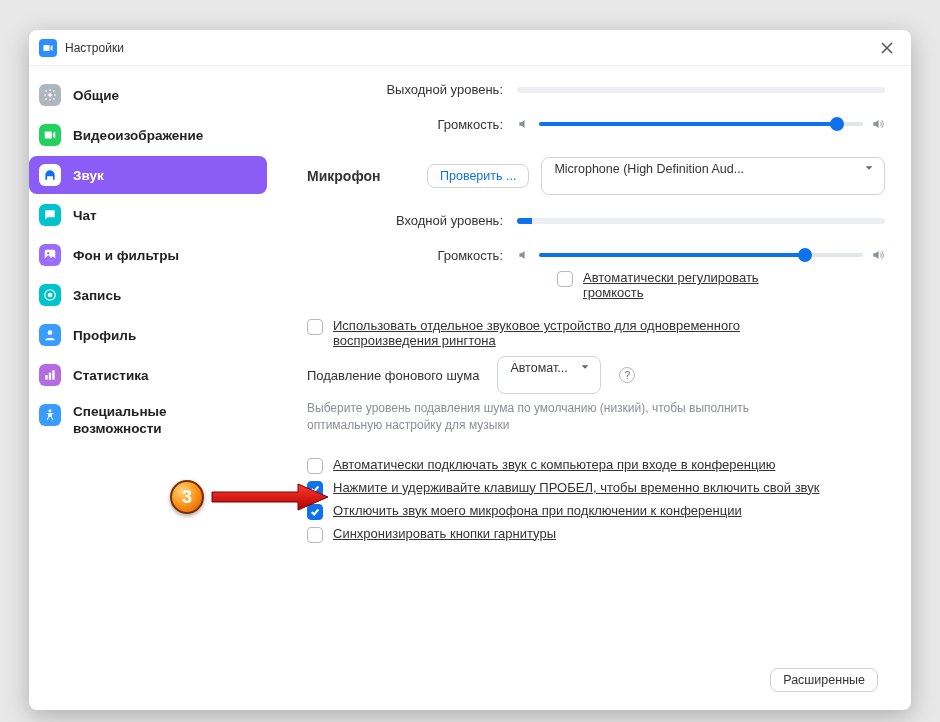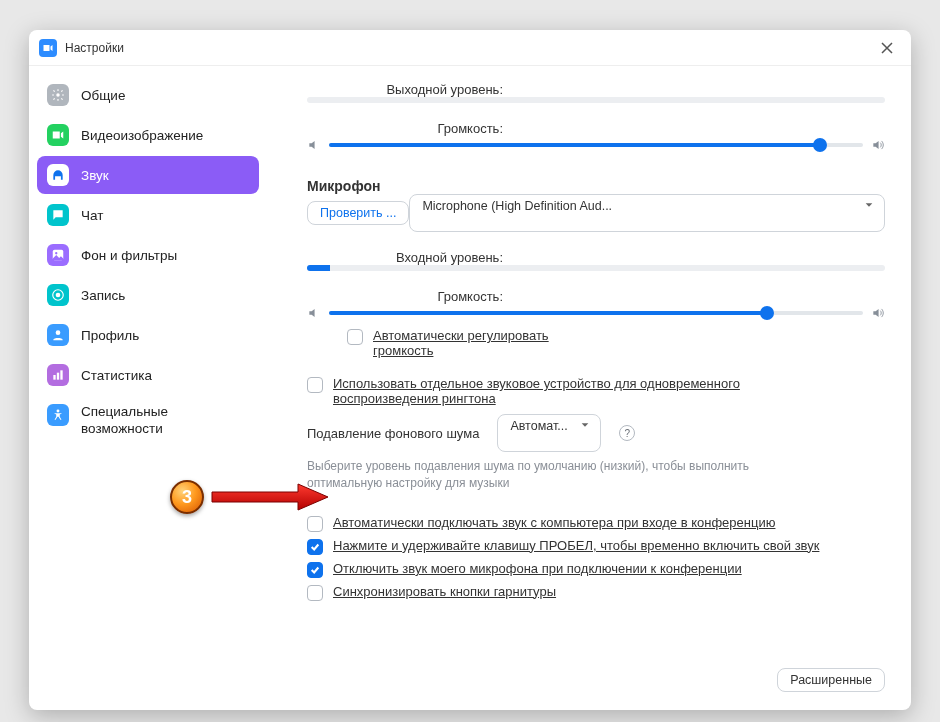--- a/index.html
+++ b/index.html
@@ -11,21 +11,21 @@
   }
   .titlebar {
     height: 36px; display: flex; align-items: center; padding: 0 10px; border-bottom: 1px solid #eee;
   }
   .titlebar .app-icon { width: 18px; height: 18px; background: #2d8cff; border-radius: 4px; display:flex; align-items:center; justify-content:center; margin-right:8px;}
   .titlebar .app-icon svg { width:12px; height:12px; fill:#fff;}
   .titlebar .title { font-size: 12px; color:#333; }
   .titlebar .close { margin-left:auto; width:28px; height:28px; display:flex; align-items:center; justify-content:center; cursor:pointer;}
   .titlebar .close svg { width:12px; height:12px; stroke:#555; stroke-width:1.5;}
   .body { flex:1; display:flex; overflow:hidden; }
-  .sidebar { width: 238px; padding: 10px 8px; overflow-y:auto;}
+  .sidebar { width: 238px; padding: 10px 0; overflow-y:auto;font-weight:bold;}
   .side-item {
     display:flex; align-items:center; gap:12px; padding:8px 10px; border-radius:8px; cursor:pointer;
     font-size:13.5px; color:#222; margin-bottom:2px;
   }
   .side-item.multi { align-items:flex-start; }
   .side-item.active { background:#8b5cf6; color:#fff;}
   .side-ico { width:22px; height:22px; border-radius:6px; display:flex; align-items:center; justify-content:center; flex:0 0 22px;}
   .side-ico svg { width:14px; height:14px; fill:#fff; }
   .ico-general { background:#b0b6bd;}
   .ico-video   { background:#23d160;}
@@ -33,21 +33,21 @@
   .side-item.active .ico-audio svg { fill:#0e72ed;}
   .ico-share   { background:#23d160;}
   .ico-chat    { background:#00c4cc;}
   .ico-bg      { background:#9b6dff;}
   .ico-record  { background:#00c4cc;}
   .ico-profile { background:#3a9cff;}
   .ico-stats   { background:#b36de0;}
   .ico-keys    { background:#7856ff;}
   .ico-access  { background:#3a9cff;}
   .content { flex:1; padding: 16px 26px 16px 40px; overflow:auto; font-size:13px; color:#333; position:relative;}
-  .row { display:flex; margin-bottom:18px;flex-direction:column; }
+  .row { display:flex; align-items:center; margin-bottom:18px; }
   .lbl-col { width:210px; text-align:right; padding-right:14px; font-size:13px; color:#333;}
   .ctrl-col { flex:1; display:flex; align-items:center; gap:8px;}
   .section-h { font-weight:600; font-size:14px; }
   .meter {
     flex:1; height:6px; background:#eceef1; border-radius:3px; position:relative; overflow:hidden;
   }
   .meter .fill { position:absolute; left:0; top:0; bottom:0; background:#0e72ed; }
   .slider {
     flex:1; height:18px; position:relative;
   }
@@ -69,21 +69,21 @@
   .chk-row { display:flex; align-items:flex-start; gap:10px; margin:6px 0;text-decoration:underline;}
   .checkbox {
     width:16px; height:16px; border:1.5px solid #b3b9c1; border-radius:4px; background:#fff; flex:0 0 16px; display:flex; align-items:center; justify-content:center;
     margin-top:1px;
   }
   .checkbox.checked { background:#0e72ed; border-color:#0e72ed;}
   .checkbox.checked svg { width:10px; height:10px; stroke:#fff; stroke-width:2.5; fill:none;}
   .muted { color:#8a8f97; font-size:12px; line-height:1.45;}
   .help { width:16px; height:16px; border:1px solid #b3b9c1; border-radius:50%; display:flex; align-items:center; justify-content:center; font-size:10px; color:#6a6f77; cursor:pointer;}
   .footer-btn {
-    position:absolute; right:26px; bottom:18px;
+    position:absolute; right:33px; bottom:18px;
   }
   
   .annot { position:absolute; left:170px; top:480px; display:flex; align-items:center; pointer-events:none; z-index:50;}
   .badge {
     width:34px; height:34px; border-radius:50%;
     background: radial-gradient(circle at 35% 30%, #ffd27a 0%, #ff9a1f 45%, #d65400 100%);
     border:2px solid #7a2e00; color:#fff; font-weight:700; font-size:18px;
     display:flex; align-items:center; justify-content:center;
     box-shadow: 0 2px 4px rgba(0,0,0,.35);
   }
@@ -215,21 +215,21 @@
           </div>
           <span class="spk-ico"><svg viewBox="0 0 24 24">
                 <path d="M4 9h4l5-4v14l-5-4H4z"></path>
                 <path d="M16 8c2 2 2 6 0 8M18 5c4 4 4 10 0 14" fill="none" stroke="#878f99" stroke-width="1.5"></path>
               </svg></span>
         </div>
       </div>
 
       <div class="row" style="margin-top:24px;">
         <div class="lbl-col section-h" style="text-align:left; padding-left:0; width:120px; padding-right:0;">Микрофон</div>
-        <div class="ctrl-col" style="gap:0;">
+        <div class="ctrl-col" style="gap:12px;">
           <button class="btn" style="min-width:100px;">Проверить ...</button>
           <div class="select" style="flex:1;">
             <span style="overflow:hidden; text-overflow:ellipsis; white-space:nowrap;">Microphone (High Definition Aud...</span>
             <span class="chev"><svg viewBox="0 0 12 12">
                   <path d="M2 4l4 4 4-4z"></path>
                 </svg></span>
           </div>
         </div>
       </div>
 

